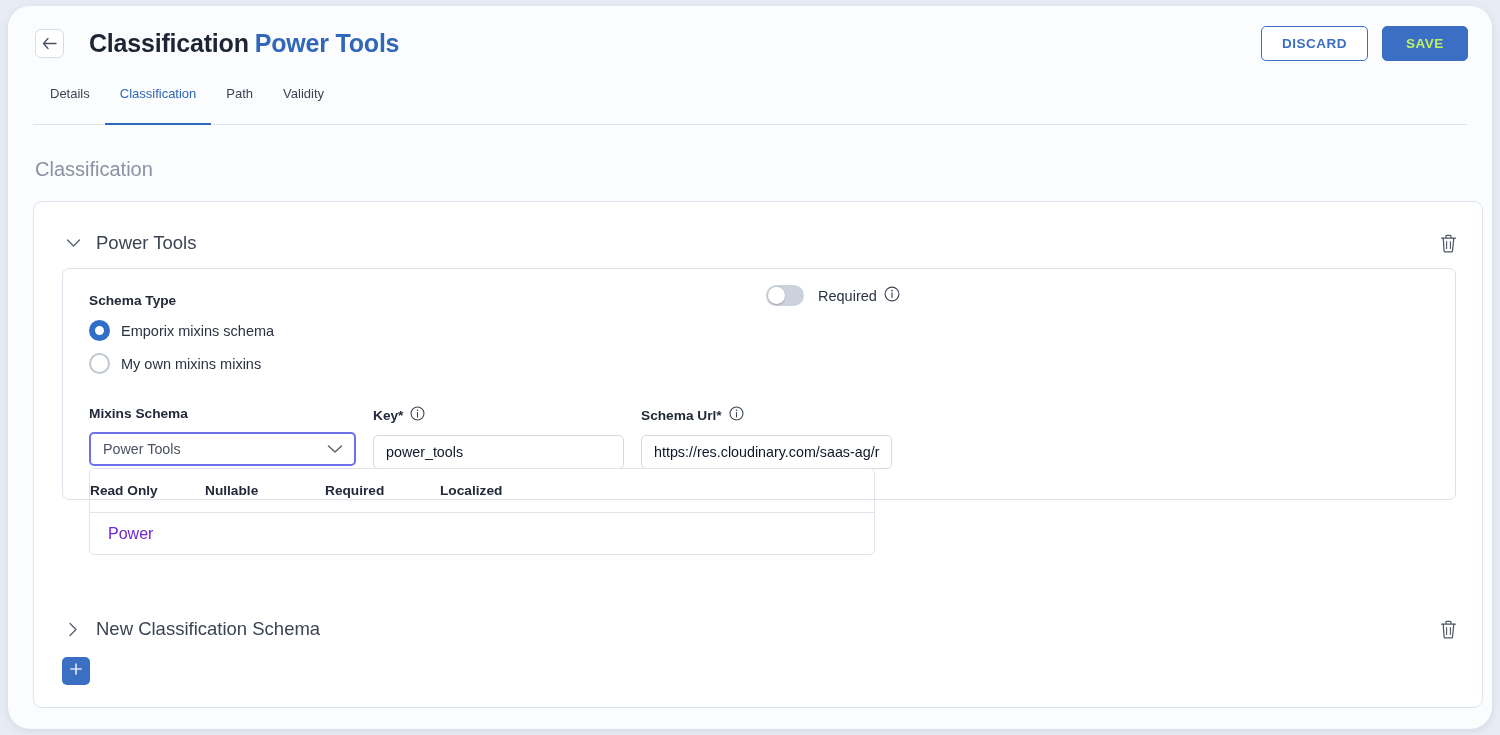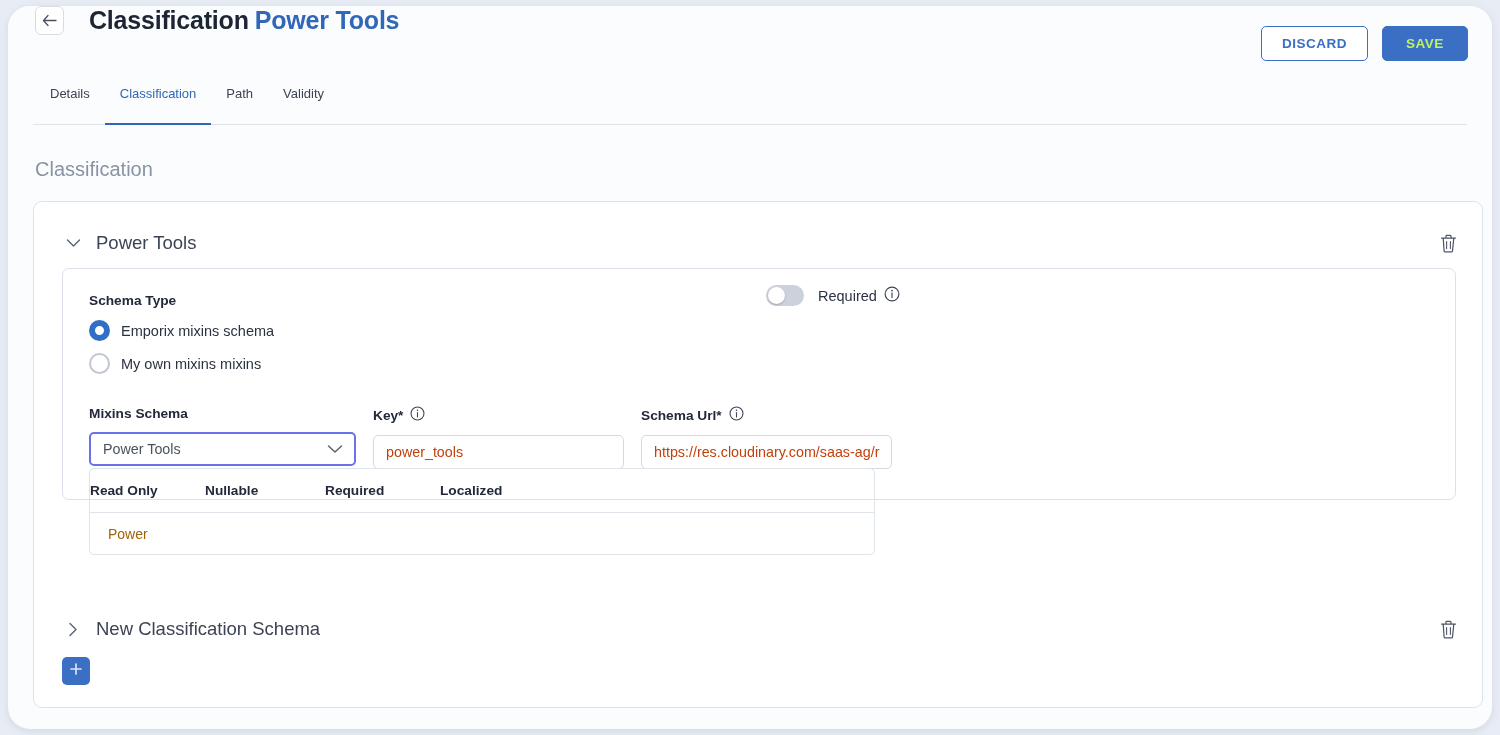--- a/index.html
+++ b/index.html
@@ -19,20 +19,21 @@
     overflow: hidden;
     box-shadow: 0 2px 10px rgba(20,40,80,0.10);
   }
 
   
   .header {
     position: relative;
     height: 74px;
     background: #fbfcfd;
     display: flex;
+    align-items: center;
     padding: 0 18px 0 18px;
   }
   .back-btn {
     width: 29px; height: 29px;
     border: 1px solid #d6dce5;
     border-radius: 6px;
     background: #ffffff;
     display: flex; align-items: center; justify-content: center;
     cursor: pointer;
     flex: 0 0 auto;
@@ -250,21 +251,21 @@
   .input {
     height: 34px;
     border: 1px solid #d4dae3;
     border-radius: 5px;
     background: #fff;
     margin-top: 11px;
     display: flex;
     align-items: center;
     padding: 0 12px;
     font-size: 14.3px;
-    color: #c2410c;
+    color: #0f172a;
     cursor: text;
     overflow: hidden;
     white-space: nowrap;
   }
   .select {
     height: 34px;
     border: 2px solid #6b72e8;
     border-radius: 5px;
     background: #fff;
     margin-top: 11px;
@@ -294,22 +295,22 @@
     height: 44px;
     border-bottom: 1px solid #dfe3ea;
   }
   .trow { height: 41px; }
   .th {
     font-size: 13.7px;
     font-weight: 700;
     color: #23293a;
   }
   .td {
-    font-size: 14px;
-    color: #a16207;
+    font-size: 16px;
+    color: #6d28d9;
   }
   .c-name { width: 305px; padding-left: 18px; }
   .c-ro   { width: 115px; }
   .c-nul  { width: 120px; }
   .c-req  { width: 115px; }
   .c-loc  { width: 120px; }
 
   
   .new-row {
     position: absolute;

